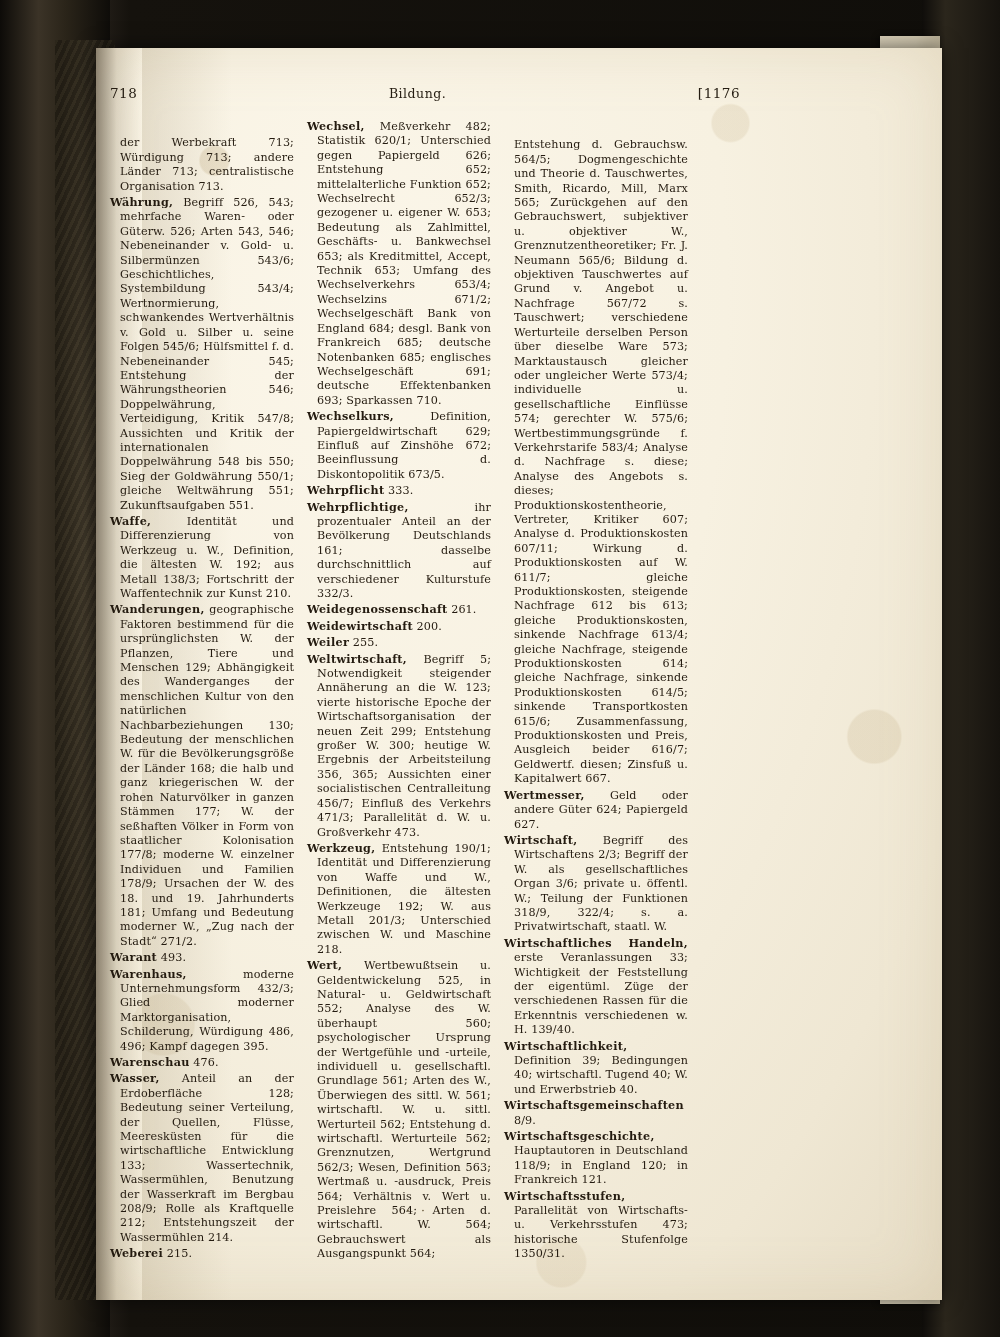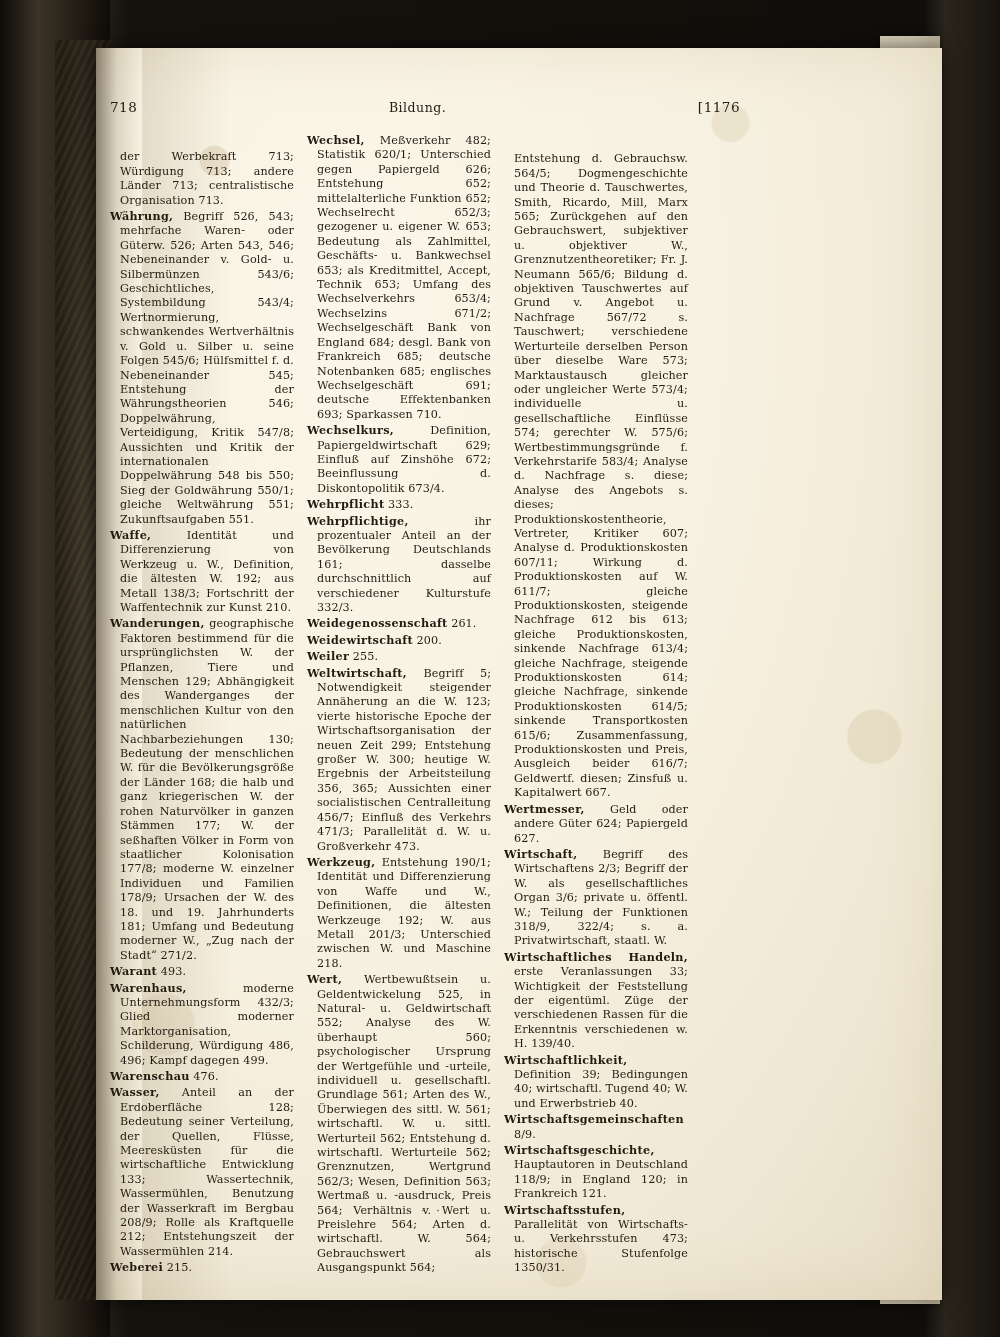--- a/index.html
+++ b/index.html
@@ -75,21 +75,21 @@
   }
   .gutter-shadow {
     position:absolute; left:96px; top:48px; width:46px; height:1252px;
     background: linear-gradient(90deg, rgba(60,48,30,.55) 0%, rgba(110,95,65,.18) 45%, rgba(0,0,0,0) 100%);
     pointer-events:none;
   }
 
   
   .content {
     position: absolute;
-    left: 110px; top: 99px;
+    left: 110px; top: 85px;
     width: 630px;
     color: #20190f;
   }
   .runhead {
     display: flex;
     justify-content: space-between;
     align-items: baseline;
     font-size: 13.5px;
     letter-spacing: .5px;
     margin-bottom: 18px;
@@ -173,29 +173,29 @@
       <span class="folio-right">[1176</span>
     </div>
 
     <div class="columns">
       <div class="col" id="c0">
           <p class="entry cont"><span>der Werbekraft 713; Würdigung 713; andere Länder 713; centralistische Organisation 713.</span></p>
           <p class="entry"><span class="hw">Währung,</span><span> Begriff 526, 543; mehrfache Waren- oder Güterw. 526; Arten 543, 546; Nebeneinander v. Gold- u. Silbermünzen 543/6; Geschichtliches, Systembildung 543/4; Wertnormierung, schwankendes Wertverhältnis v. Gold u. Silber u. seine Folgen 545/6; Hülfsmittel f. d. Nebeneinander 545; Entstehung der Währungstheorien 546; Doppelwährung, Verteidigung, Kritik 547/8; Aussichten und Kritik der internationalen Doppelwährung 548 bis 550; Sieg der Goldwährung 550/1; gleiche Weltwährung 551; Zukunftsaufgaben 551.</span></p>
           <p class="entry"><span class="hw">Waffe,</span><span> Identität und Differenzierung von Werkzeug u. W., Definition, die ältesten W. 192; aus Metall 138/3; Fortschritt der Waffentechnik zur Kunst 210.</span></p>
           <p class="entry"><span class="hw">Wanderungen,</span><span> geographische Faktoren bestimmend für die ursprünglichsten W. der Pflanzen, Tiere und Menschen 129; Abhängigkeit des Wanderganges der menschlichen Kultur von den natürlichen Nachbarbeziehungen 130; Bedeutung der menschlichen W. für die Bevölkerungsgröße der Länder 168; die halb und ganz kriegerischen W. der rohen Naturvölker in ganzen Stämmen 177; W. der seßhaften Völker in Form von staatlicher Kolonisation 177/8; moderne W. einzelner Individuen und Familien 178/9; Ursachen der W. des 18. und 19. Jahrhunderts 181; Umfang und Bedeutung moderner W., „Zug nach der Stadt“ 271/2.</span></p>
           <p class="entry"><span class="hw">Warant</span><span> 493.</span></p>
-          <p class="entry"><span class="hw">Warenhaus,</span><span> moderne Unternehmungsform 432/3; Glied moderner Marktorganisation, Schilderung, Würdigung 486, 496; Kampf dagegen 499.</span></p>
+          <p class="entry"><span class="hw">Warenhaus,</span><span> moderne Unternehmungsform 432/3; Glied moderner Marktorganisation, Schilderung, Würdigung 486, 496; Kampf dagegen 395.</span></p>
           <p class="entry"><span class="hw">Warenschau</span><span> 476.</span></p>
           <p class="entry"><span class="hw">Wasser,</span><span> Anteil an der Erdoberfläche 128; Bedeutung seiner Verteilung, der Quellen, Flüsse, Meeresküsten für die wirtschaftliche Entwicklung 133; Wassertechnik, Wassermühlen, Benutzung der Wasserkraft im Bergbau 208/9; Rolle als Kraftquelle 212; Entstehungszeit der Wassermühlen 214.</span></p>
           <p class="entry"><span class="hw">Weberei</span><span> 215.</span></p>
         </div>
       <div class="rule"></div>
       <div class="col" id="c1">
           <p class="entry"><span class="hw">Wechsel,</span><span> Meßverkehr 482; Statistik 620/1; Unterschied gegen Papiergeld 626; Entstehung 652; mittelalterliche Funktion 652; Wechselrecht 652/3; gezogener u. eigener W. 653; Bedeutung als Zahlmittel, Geschäfts- u. Bankwechsel 653; als Kreditmittel, Accept, Technik 653; Umfang des Wechselverkehrs 653/4; Wechselzins 671/2; Wechselgeschäft Bank von England 684; desgl. Bank von Frankreich 685; deutsche Notenbanken 685; englisches Wechselgeschäft 691; deutsche Effektenbanken 693; Sparkassen 710.</span></p>
-          <p class="entry"><span class="hw">Wechselkurs,</span><span> Definition, Papiergeldwirtschaft 629; Einfluß auf Zinshöhe 672; Beeinflussung d. Diskontopolitik 673/4.</span></p>
+          <p class="entry"><span class="hw">Wechselkurs,</span><span> Definition, Papiergeldwirtschaft 629; Einfluß auf Zinshöhe 672; Beeinflussung d. Diskontopolitik 673/5.</span></p>
           <p class="entry"><span class="hw">Wehrpflicht</span><span> 333.</span></p>
           <p class="entry"><span class="hw">Wehrpflichtige,</span><span> ihr prozentualer Anteil an der Bevölkerung Deutschlands 161; dasselbe durchschnittlich auf verschiedener Kulturstufe 332/3.</span></p>
           <p class="entry"><span class="hw">Weidegenossenschaft</span><span> 261.</span></p>
           <p class="entry"><span class="hw">Weidewirtschaft</span><span> 200.</span></p>
           <p class="entry"><span class="hw">Weiler</span><span> 255.</span></p>
           <p class="entry"><span class="hw">Weltwirtschaft,</span><span> Begriff 5; Notwendigkeit steigender Annäherung an die W. 123; vierte historische Epoche der Wirtschaftsorganisation der neuen Zeit 299; Entstehung großer W. 300; heutige W. Ergebnis der Arbeitsteilung 356, 365; Aussichten einer socialistischen Centralleitung 456/7; Einfluß des Verkehrs 471/3; Parallelität d. W. u. Großverkehr 473.</span></p>
           <p class="entry"><span class="hw">Werkzeug,</span><span> Entstehung 190/1; Identität und Differenzierung von Waffe und W., Definitionen, die ältesten Werkzeuge 192; W. aus Metall 201/3; Unterschied zwischen W. und Maschine 218.</span></p>
           <p class="entry"><span class="hw">Wert,</span><span> Wertbewußtsein u. Geldentwickelung 525, in Natural- u. Geldwirtschaft 552; Analyse des W. überhaupt 560; psychologischer Ursprung der Wertgefühle und -urteile, individuell u. gesellschaftl. Grundlage 561; Arten des W., Überwiegen des sittl. W. 561; wirtschaftl. W. u. sittl. Werturteil 562; Entstehung d. wirtschaftl. Werturteile 562; Grenznutzen, Wertgrund 562/3; Wesen, Definition 563; Wertmaß u. -ausdruck, Preis 564; Verhältnis v. Wert u. Preislehre 564; Arten d. wirtschaftl. W. 564; Gebrauchswert als Ausgangspunkt 564;</span></p>
         </div>
       <div class="rule"></div>

